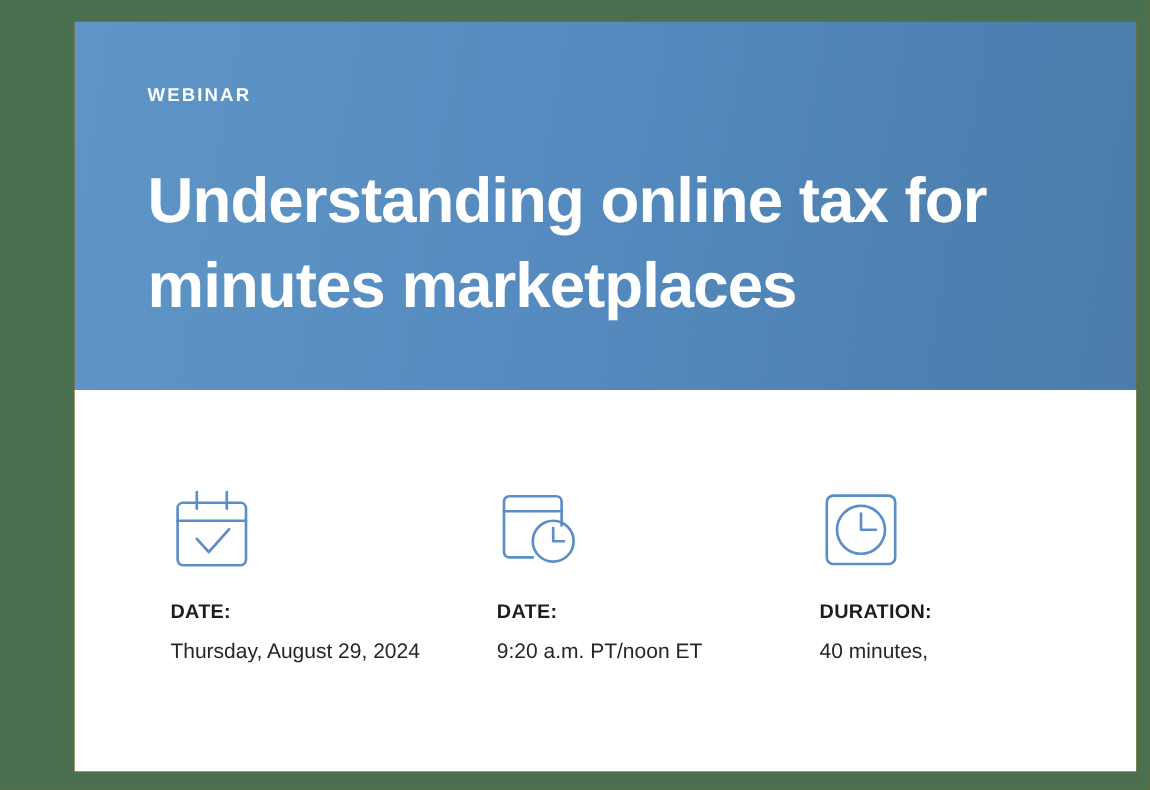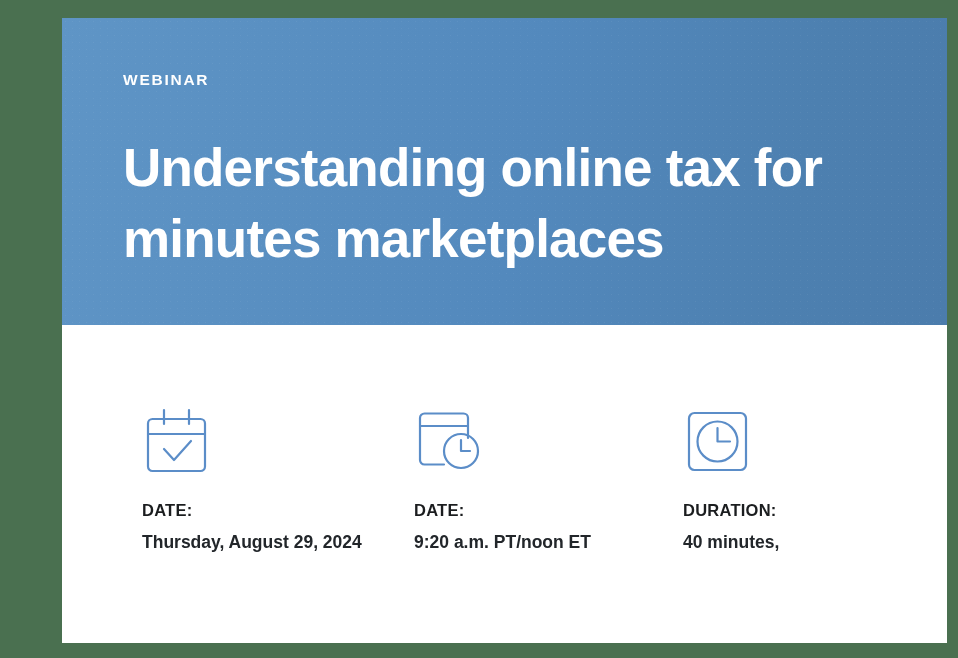--- a/index.html
+++ b/index.html
@@ -118,21 +118,21 @@
     font-size: 16.5px;
     font-weight: bold;
     letter-spacing: 0.25px;
     color: #1b1d1f;
     line-height: 1.25;
     margin: 0 0 7px 0;
   }
 
   .detail-value {
     font-size: 17.5px;
-    font-weight: bold;
+    font-weight: normal;
     color: #22262a;
     line-height: 1.62;
     margin: 0;
   }
   .detail-value .ln {
     display: block;
   }
 </style>
 </head>
 <body>

